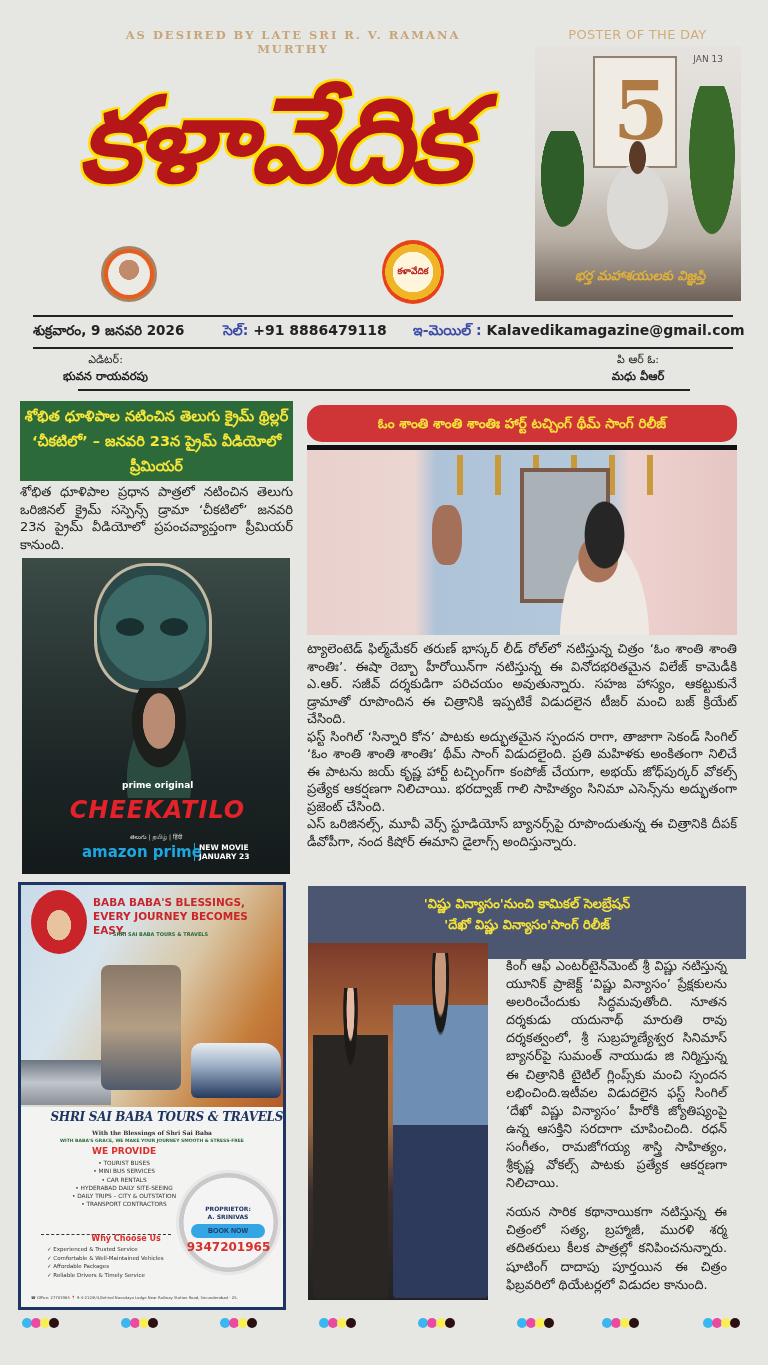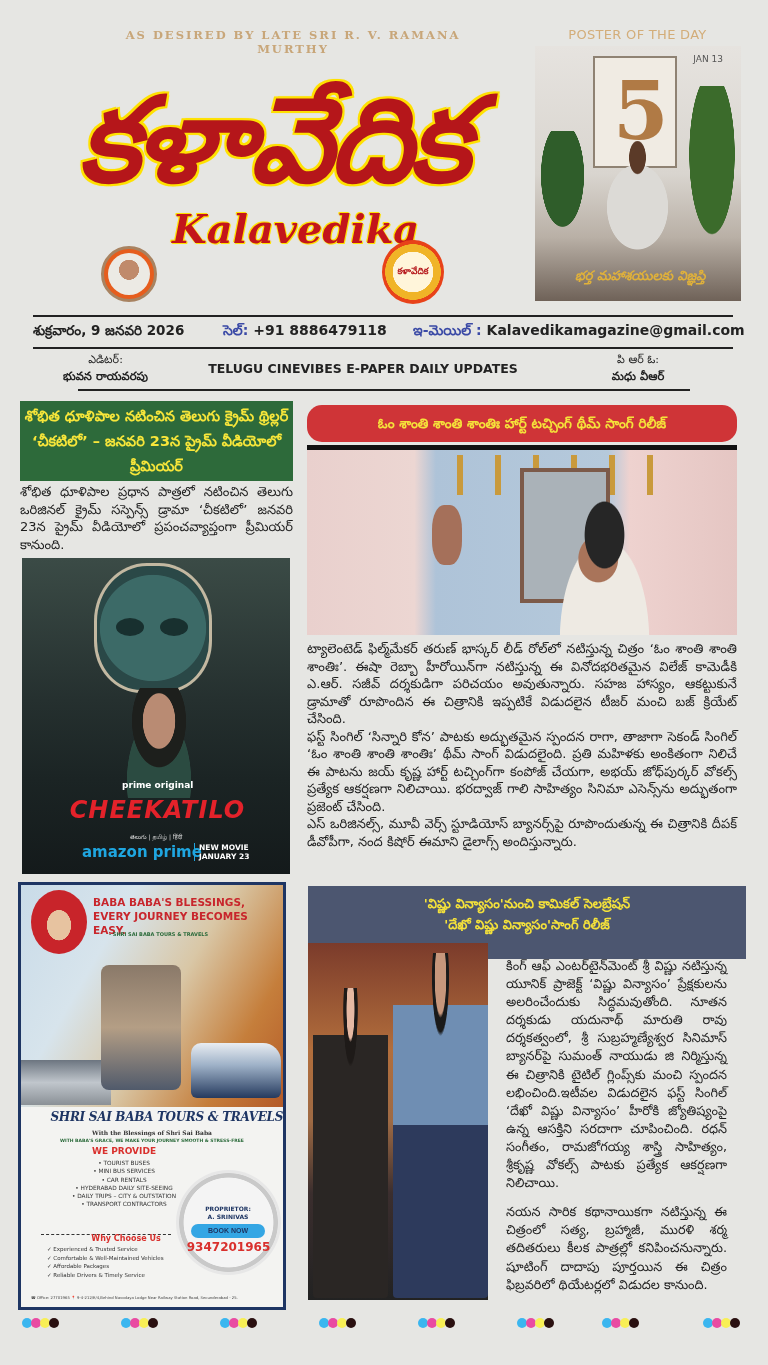--- a/index.html
+++ b/index.html
@@ -262,21 +262,20 @@
   .cmyk { top: 1318px; display: flex; gap: 0; }
   .cmyk span { width: 10px; height: 10px; border-radius: 50%; margin-right: -1px; }
   .c-c { background: #3bb6ef; } .c-m { background: #e94ba2; } .c-y { background: #f8ef55; } .c-k { background: #2a1010; }
 </style>
 </head>
 <body>
 
 <div class="abs tagline">AS DESIRED BY LATE SRI R. V. RAMANA MURTHY</div>
 <div class="abs logo-wrap">
   <div class="logo-te">కళావేదిక</div>
-  <div class="logo-en">Kalavedika</div>
 </div>
 <div class="abs medal medal-left">
   <div class="face"></div>
 </div>
 <div class="abs medal medal-right">
   <span>కళావేదిక</span>
 </div>
 
 <div class="abs potd-label">POSTER OF THE DAY</div>
 <div class="abs potd-img">
@@ -301,21 +300,20 @@
     <span class="lbl">ఇ-మెయిల్ :</span>
     <span class="val">Kalavedikamagazine@gmail.com</span>
   </div>
 </div>
 <div class="abs rule rule2"></div>
 <div class="abs sub-row">
   <div class="editor">
     <div>ఎడిటర్:</div>
     <div class="name">భువన రాయవరపు</div>
   </div>
-  <div class="cinevibes">TELUGU CINEVIBES E-PAPER DAILY UPDATES</div>
   <div class="pro">
     <div>పి ఆర్ ఓ:</div>
     <div class="name">మధు వీఆర్</div>
   </div>
 </div>
 <div class="abs rule rule3"></div>
 
 <div class="abs head-green">శోభిత ధూళిపాల నటించిన తెలుగు క్రైమ్ థ్రిల్లర్ ‘చీకటిలో’ – జనవరి 23న ప్రైమ్ వీడియోలో ప్రీమియర్</div>
 <div class="abs body-left">శోభిత ధూళిపాల ప్రధాన పాత్రలో నటించిన తెలుగు ఒరిజినల్ క్రైమ్ సస్పెన్స్ డ్రామా ‘చీకటిలో’ జనవరి 23న ప్రైమ్ వీడియోలో ప్రపంచవ్యాప్తంగా ప్రీమియర్ కానుంది.</div>
 <div class="abs cheek-img">

